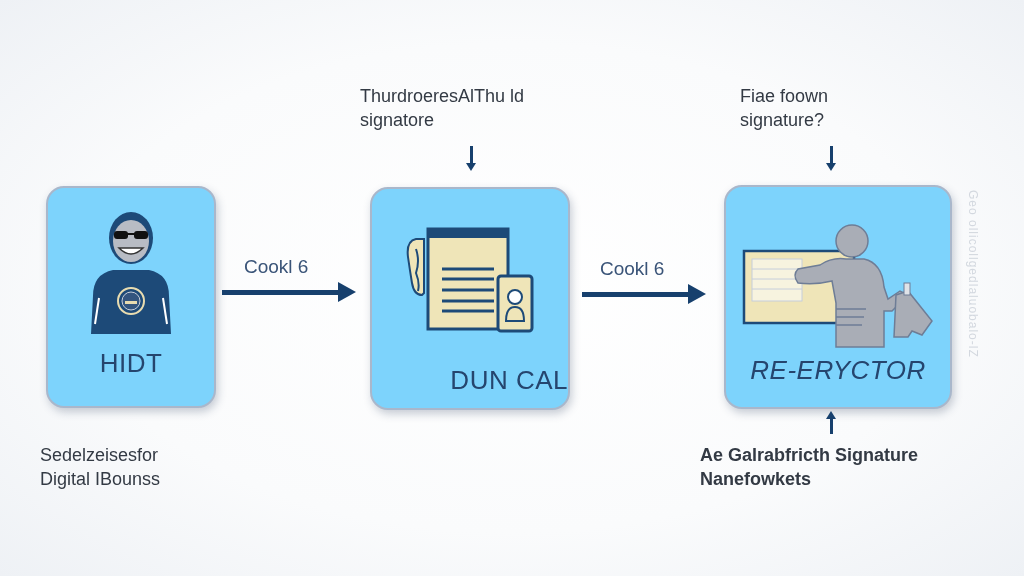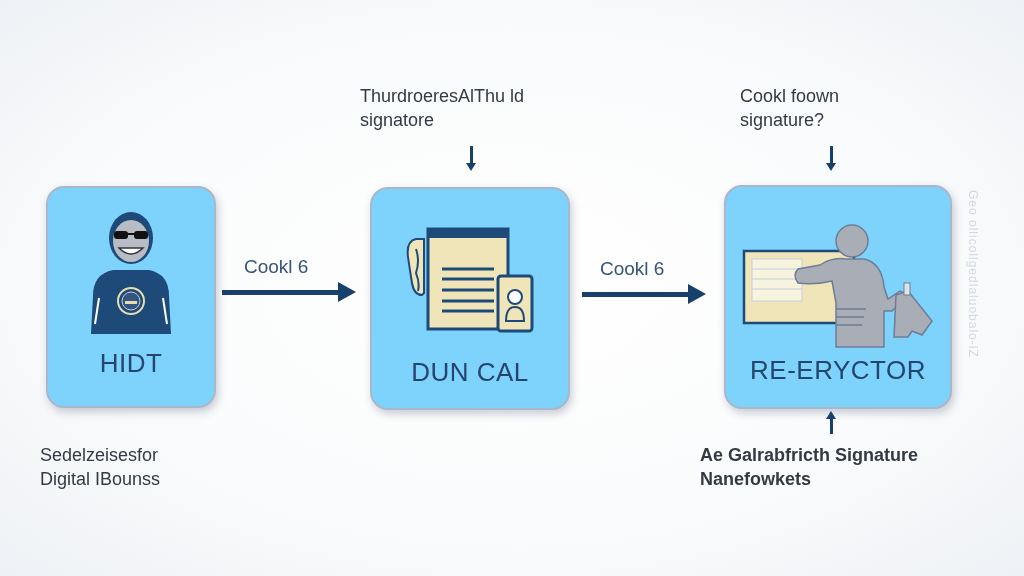--- a/index.html
+++ b/index.html
@@ -46,21 +46,21 @@
 </head>
 <body>
 
 <div class="note" style="left:360px; top:84px; width:240px;">
   <div>ThurdroeresAlThu ld</div>
   <div>signatore</div>
 </div>
 <div class="v-arrow down" style="left:470px; top:146px; height:18px;"></div>
 
 <div class="note" style="left:740px; top:84px; width:180px;">
-  <div>Cookl foown</div>
+  <div>Fiae foown</div>
   <div>signature?</div>
 </div>
 <div class="v-arrow down" style="left:830px; top:146px; height:18px;"></div>
 
 <div class="box" style="left:46px; top:186px; width:166px; height:218px;">
   <svg width="120" height="130" viewBox="0 0 120 130" style="position:absolute; left:23px; top:18px;">
     <path d="M20 128 L22 90 Q22 68 42 64 L78 64 Q98 68 98 90 L100 128 Z" fill="#1d4a78"></path>
     <path d="M28 92 L24 118" stroke="#ffffff" stroke-width="2"></path>
     <path d="M92 92 L96 118" stroke="#ffffff" stroke-width="2"></path>
     <circle cx="60" cy="95" r="13" fill="none" stroke="#e8dcb0" stroke-width="2"></circle>
@@ -87,27 +87,27 @@
     <rect x="26" y="8" width="80" height="9" fill="#1d4a78"></rect>
     <line x1="40" y1="48" x2="92" y2="48" stroke="#1d4a78" stroke-width="3"></line>
     <line x1="40" y1="58" x2="92" y2="58" stroke="#1d4a78" stroke-width="3"></line>
     <line x1="40" y1="69" x2="92" y2="69" stroke="#1d4a78" stroke-width="3"></line>
     <line x1="40" y1="80" x2="92" y2="80" stroke="#1d4a78" stroke-width="3"></line>
     <line x1="40" y1="90" x2="92" y2="90" stroke="#1d4a78" stroke-width="3"></line>
     <rect x="96" y="55" width="34" height="55" rx="3" fill="#efe5b8" stroke="#1d4a78" stroke-width="3"></rect>
     <circle cx="113" cy="76" r="7" fill="#ffffff" stroke="#1d4a78" stroke-width="2"></circle>
     <path d="M104 100 Q104 86 113 86 Q122 86 122 100 Z" fill="#efe5b8" stroke="#1d4a78" stroke-width="2"></path>
   </svg>
-  <div class="box-label" style="top:168px;">DUN CAL</div>
+  <div class="box-label" style="top:176px;text-align:right;">DUN CAL</div>
 </div>
 
 <div class="arrow-label" style="left:600px; top:258px;">Cookl 6</div>
 <div class="h-arrow" style="left:582px; top:292px; width:108px;"></div>
 
-<div class="box" style="left:724px; top:185px; width:224px; height:220px;">
+<div class="box" style="left:724px; top:185px; width:224px; height:220px;font-style:italic;">
   <svg width="200" height="140" viewBox="0 0 200 140" style="position:absolute; left:10px; top:24px;">
     <rect x="8" y="40" width="110" height="72" fill="#efe5b8" stroke="#1d4a78" stroke-width="2.5"></rect>
     <rect x="16" y="48" width="50" height="42" fill="#f7f3df" stroke="#c6cedb" stroke-width="1"></rect>
     <line x1="16" y1="58" x2="66" y2="58" stroke="#c6cedb"></line>
     <line x1="16" y1="68" x2="66" y2="68" stroke="#c6cedb"></line>
     <line x1="16" y1="78" x2="66" y2="78" stroke="#c6cedb"></line>
     <path d="M84 54 Q96 46 110 48 L128 48 Q146 52 148 76 L152 88 L164 80 L172 84 L156 100 L148 100 L148 136 L100 136 L100 92 L96 70 Q80 74 62 72 Q56 64 62 58 Z" fill="#a9adb6" stroke="#6e7d96" stroke-width="1.5"></path>
     <circle cx="116" cy="30" r="16" fill="#a9adb6" stroke="#6e7d96" stroke-width="1.5"></circle>
     <line x1="100" y1="98" x2="130" y2="98" stroke="#6e7d96" stroke-width="1.5"></line>
     <line x1="100" y1="106" x2="128" y2="106" stroke="#6e7d96" stroke-width="1.5"></line>

